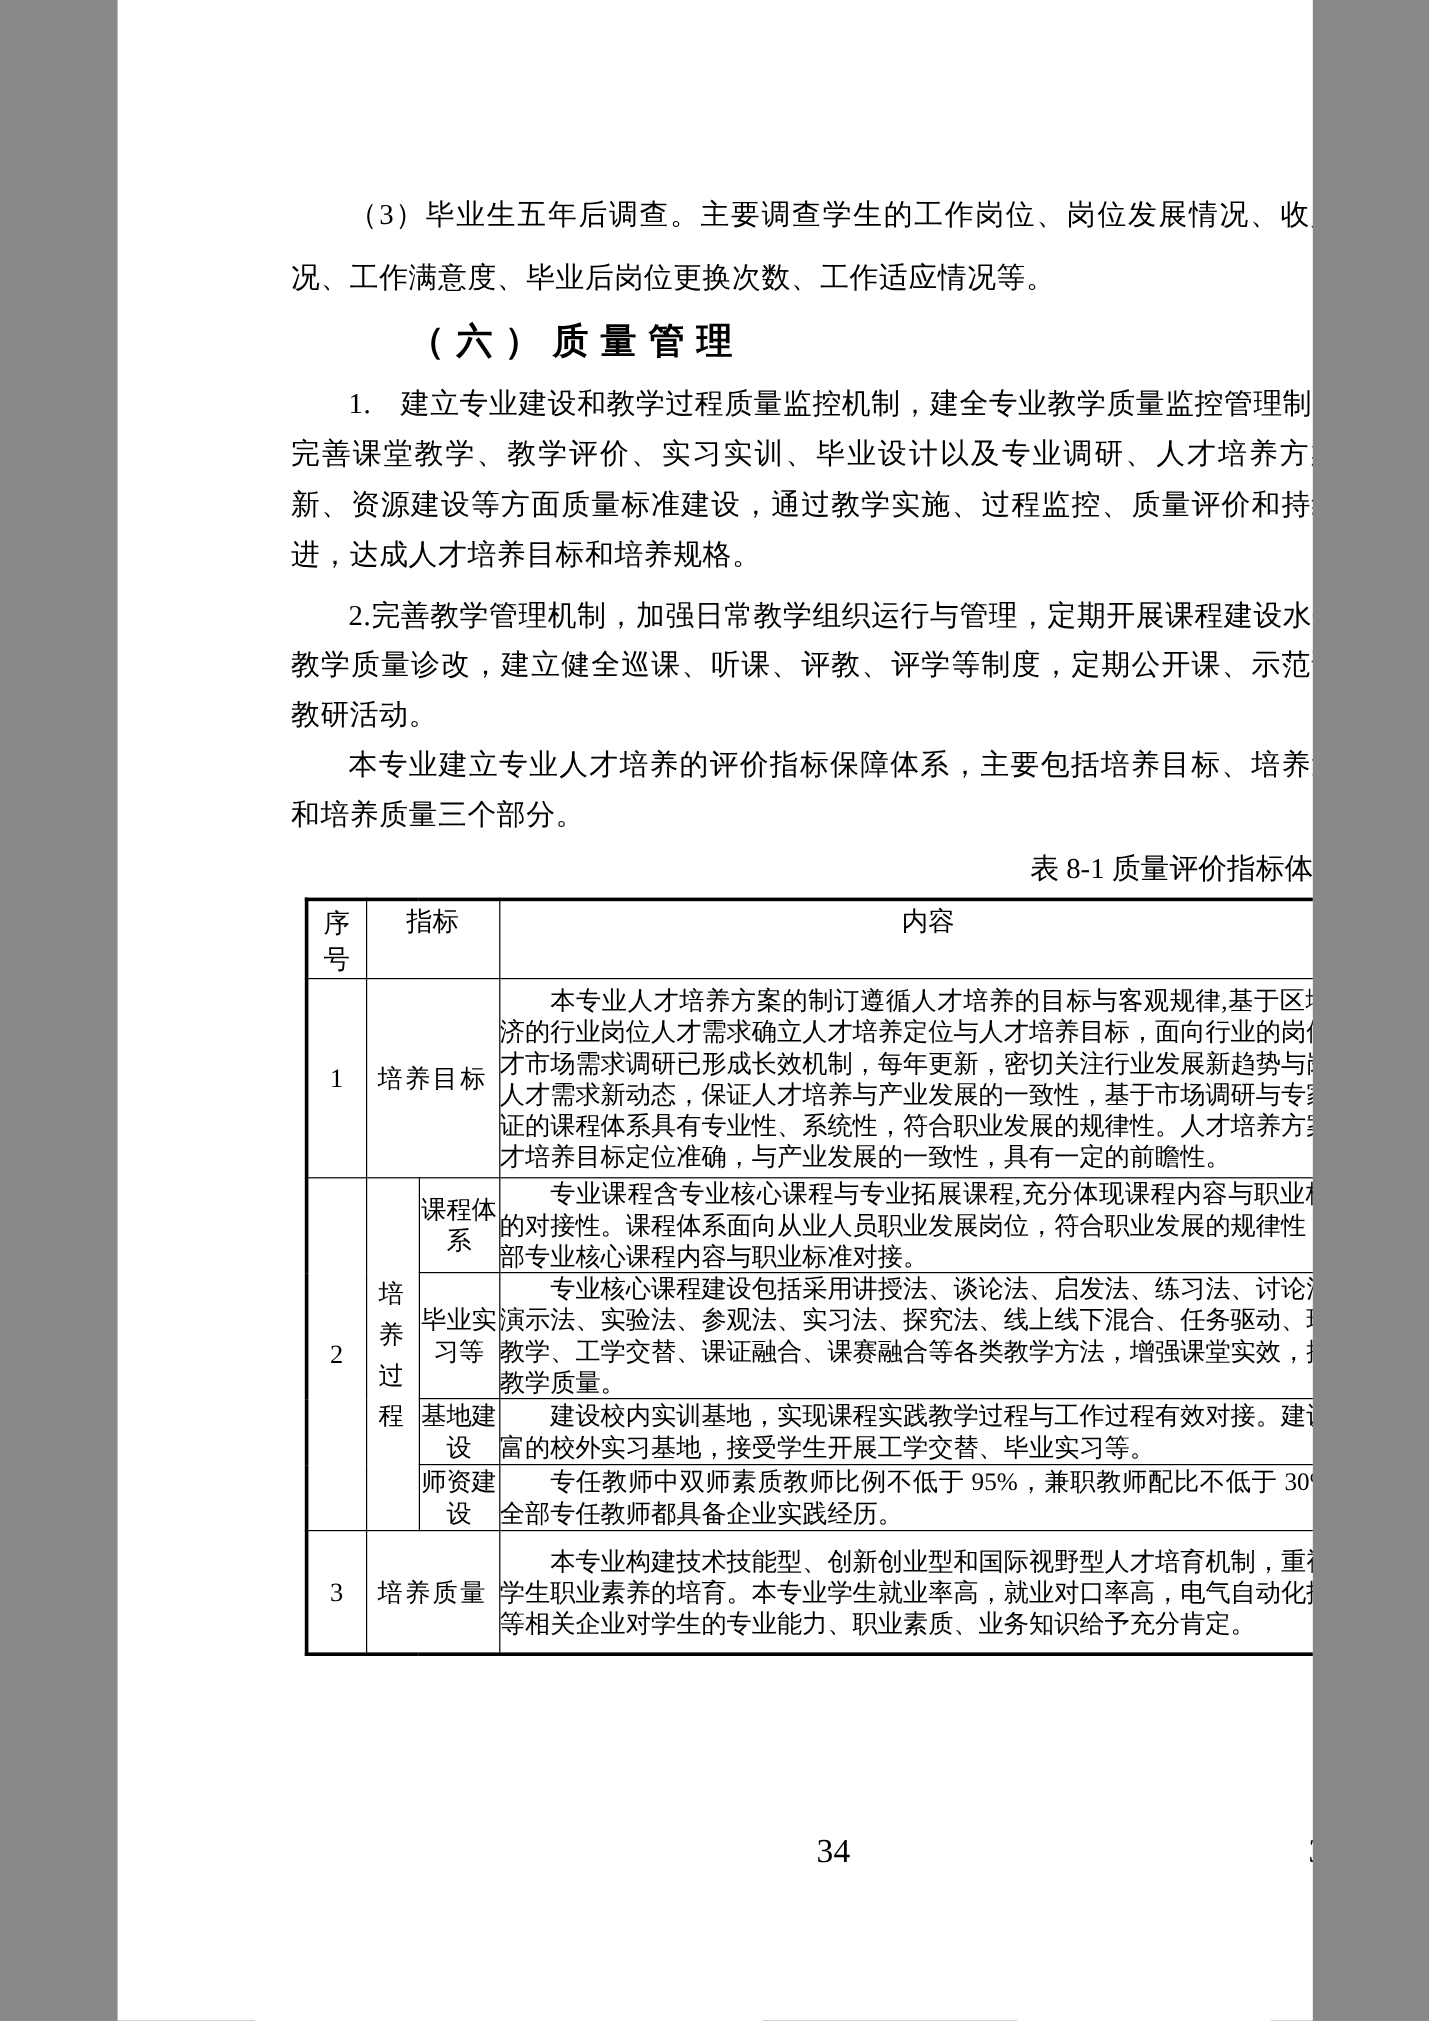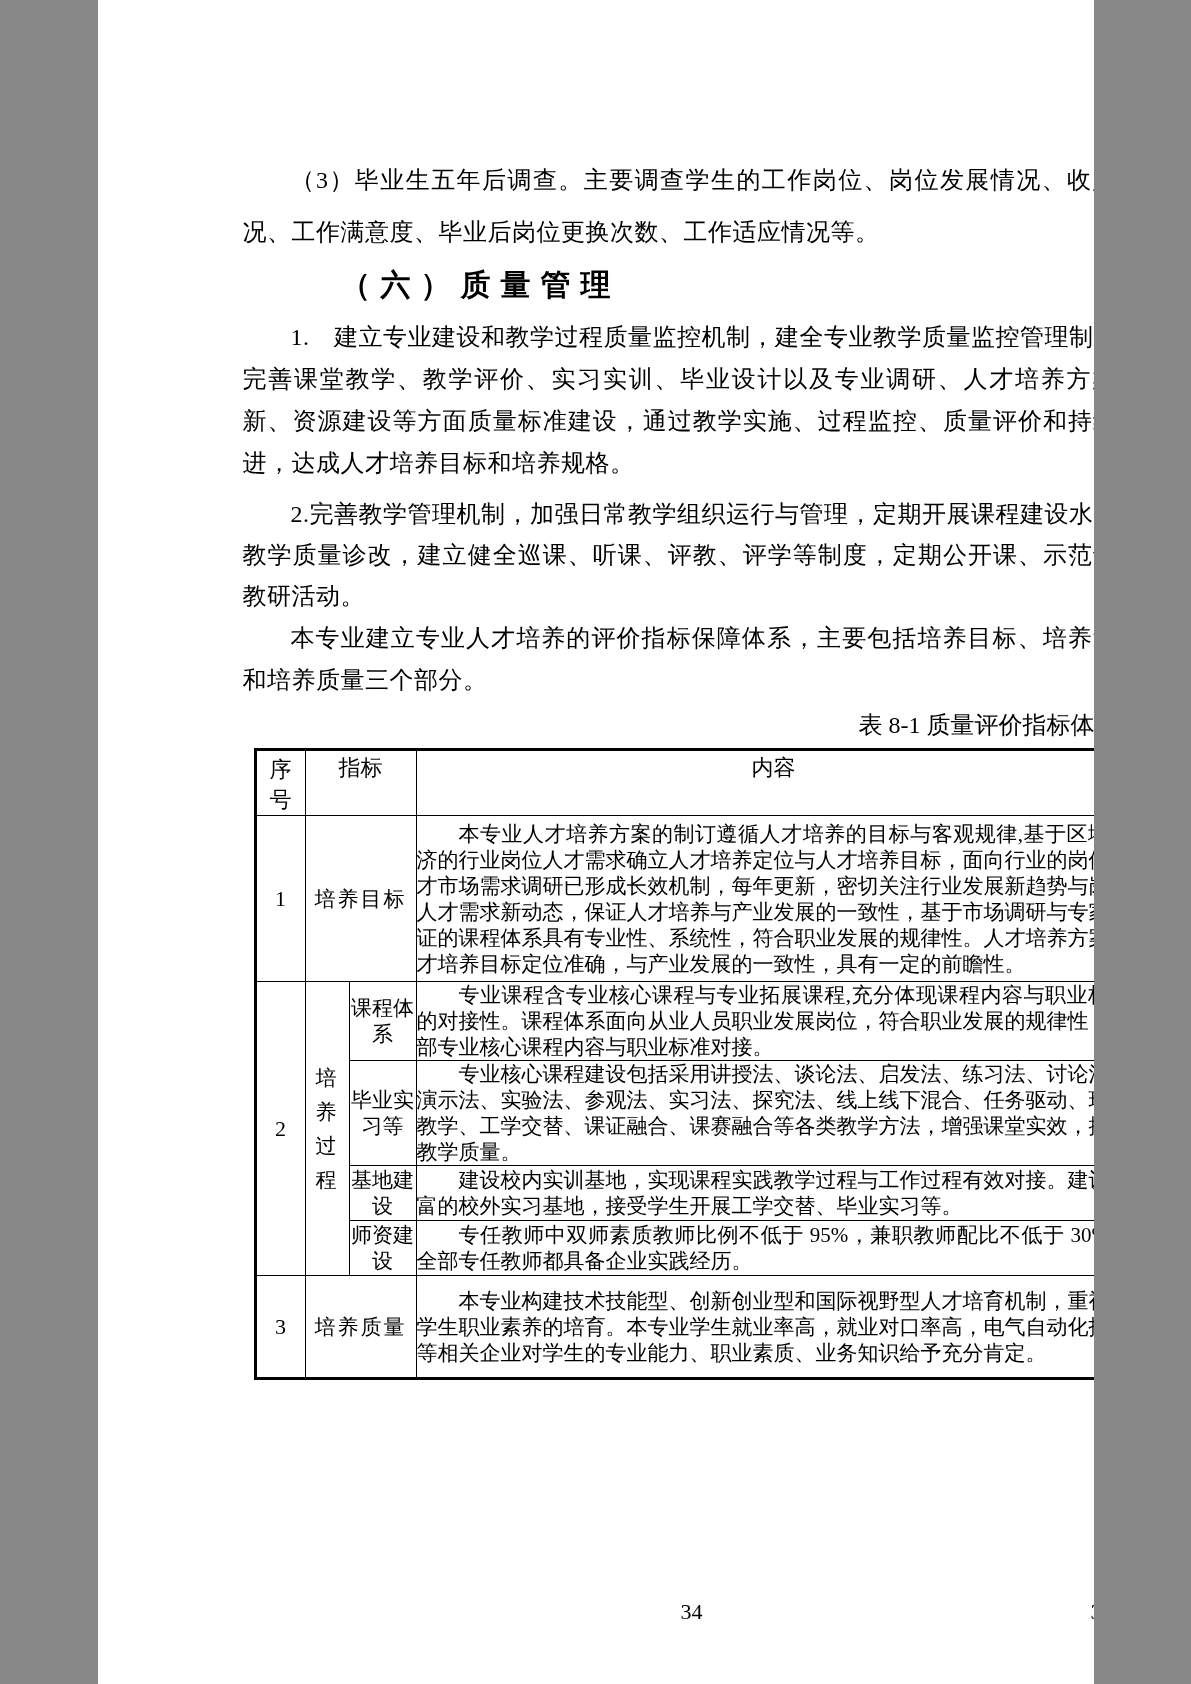--- a/index.html
+++ b/index.html
@@ -84,22 +84,22 @@
   .vtext{
     display:inline-block;
     width:1.15em;
     word-break:break-all;
     text-align:center;
     line-height:30px;
   }
   .vtext-tight{line-height:34px;}
   .footer-num{
     position:absolute;
-    top:1600px;
-    font-size:22px;
+    top:1532px;
+    font-size:28px;
     line-height:24px;
   }
   .footer-center{left:583px;}
   .footer-right{left:993px;}
 </style>
 </head>
 <body>
 
 <div class="page">
   <div class="content">

